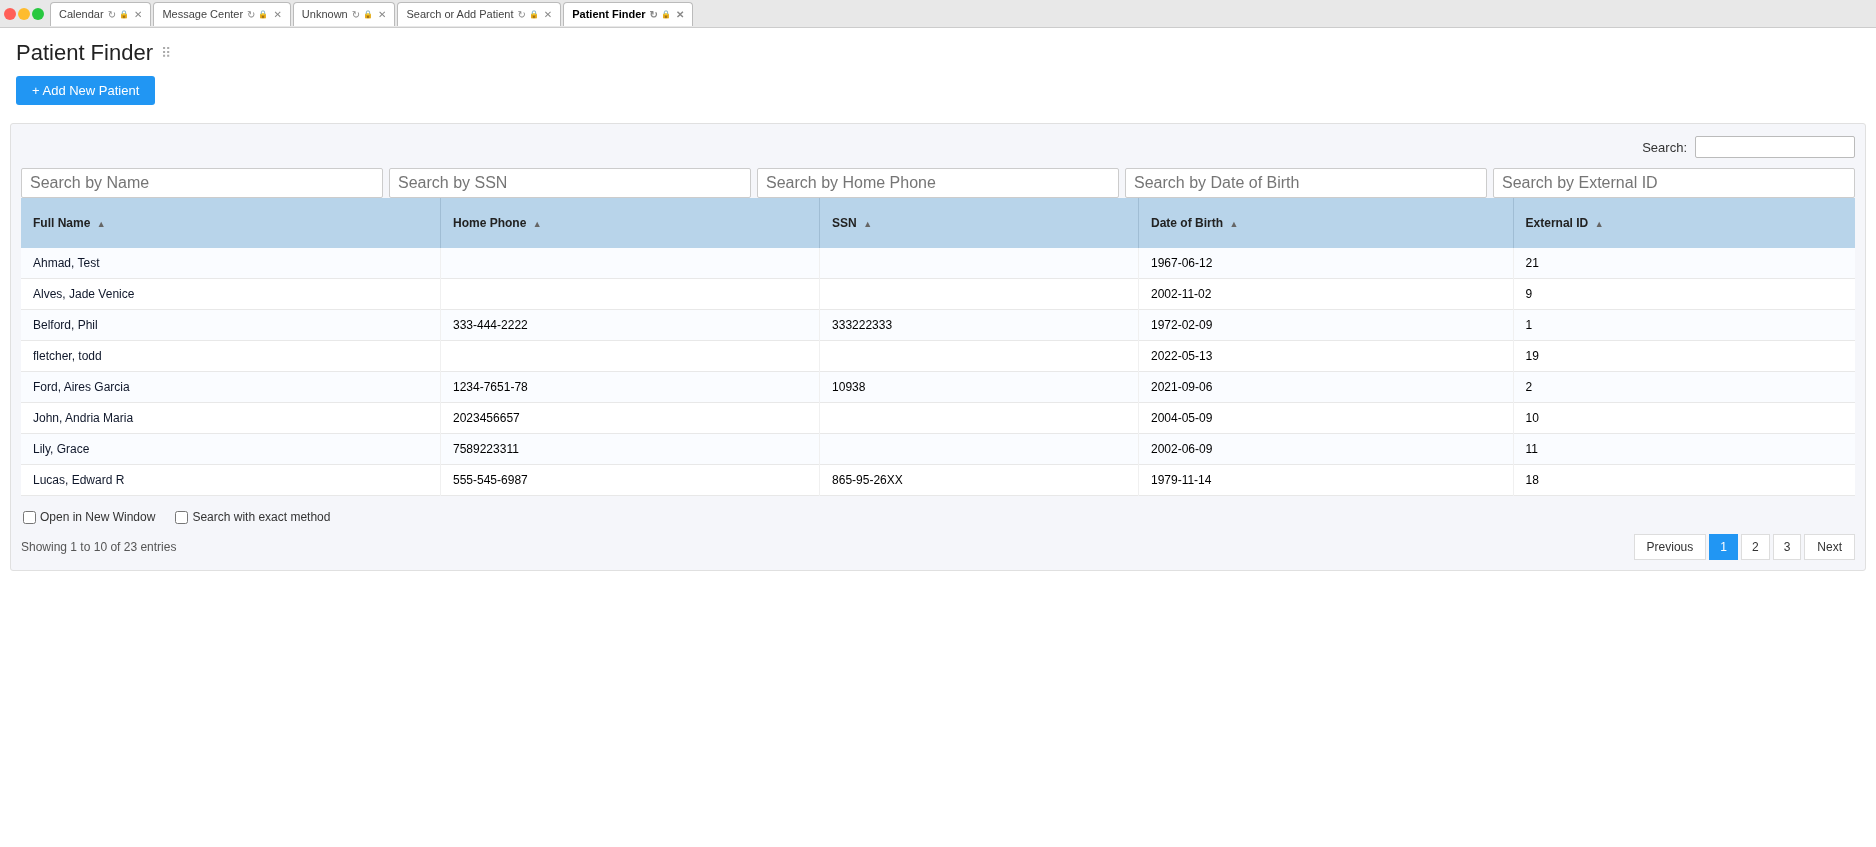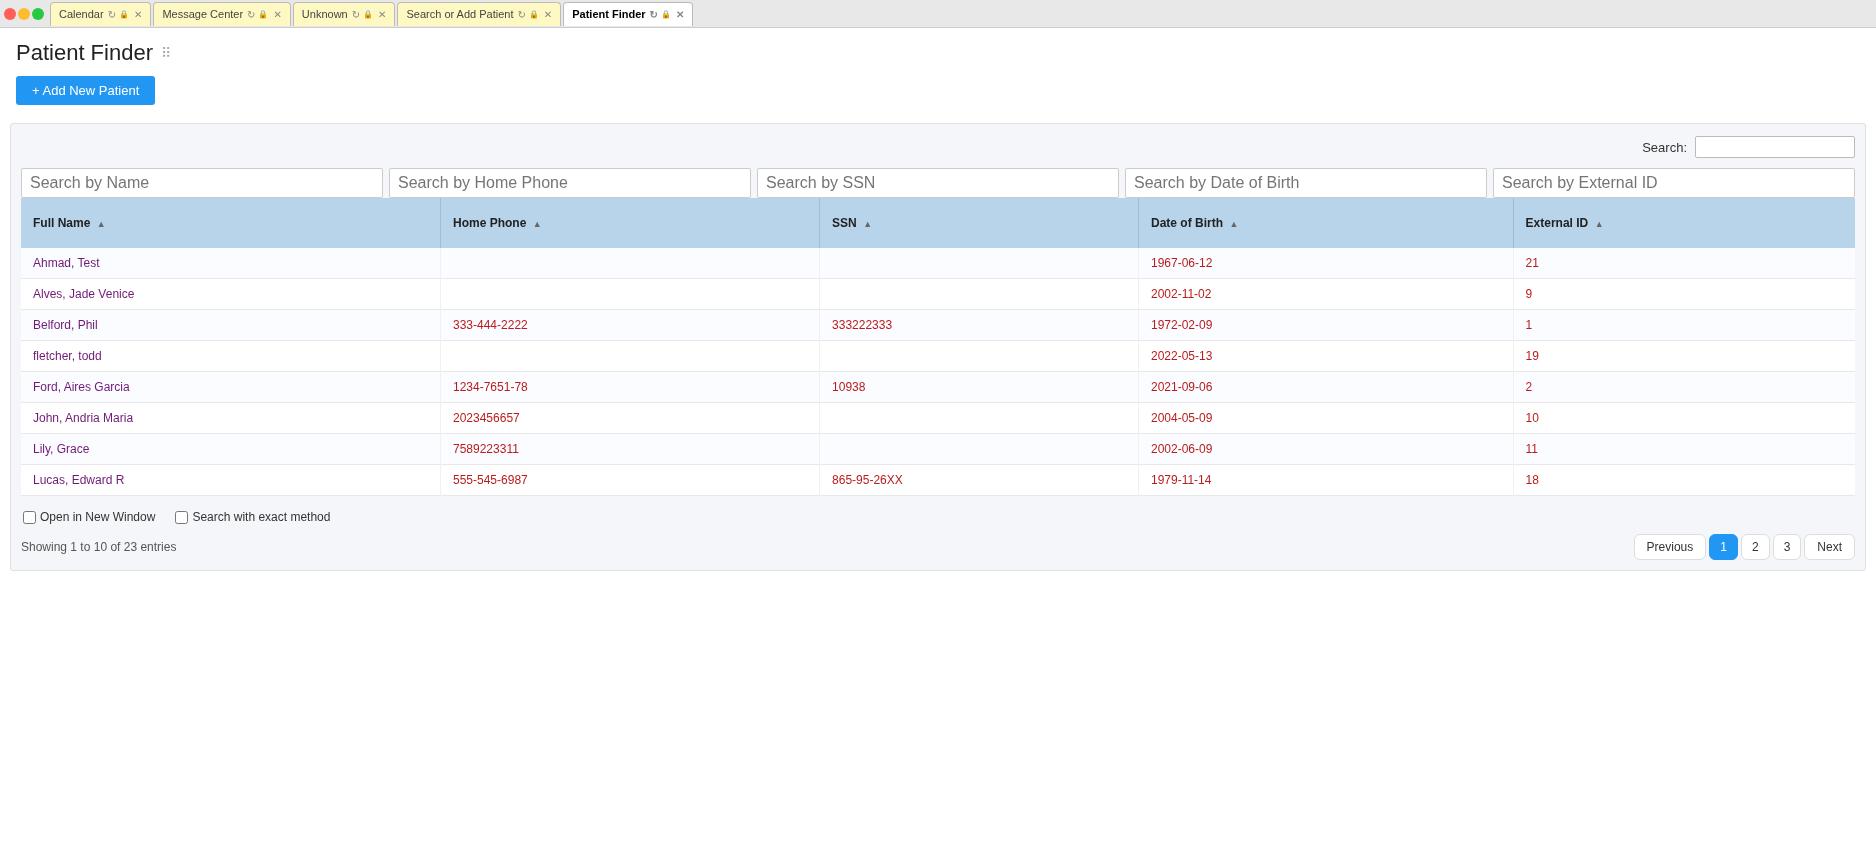--- a/index.html
+++ b/index.html
@@ -18,21 +18,21 @@
       width: 12px; height: 12px;
       border-radius: 50%;
       border: none;
       cursor: pointer;
     }
     .tab {
       display: flex;
       align-items: center;
       gap: 4px;
       padding: 3px 8px;
-      background: #fef9c3;
+      background: #ffffff;
       border: 1px solid #bbb;
       border-bottom: none;
       border-radius: 4px 4px 0 0;
       cursor: pointer;
       font-size: 11px;
       color: #444;
       white-space: nowrap;
       height: 24px;
     }
     .tab.active {
@@ -145,23 +145,23 @@
     .sort-arrow { font-size: 9px; color: #666; margin-left: 4px; }
     .data-table tbody tr {
       background: #fff;
       border-bottom: 1px solid #e8e8e8;
     }
     .data-table tbody tr:nth-child(odd) { background: #fafcff; }
     .data-table tbody td {
       padding: 8px 12px;
       font-size: 12px;
       border-right: 1px solid #f0f0f0;
-      color: #b91c1c;
-    }
-    .data-table tbody td:first-child { color: #701a75; cursor: pointer; }
+      color: #000000;
+    }
+    .data-table tbody td:first-child { color: #0f172a; cursor: pointer; }
     .data-table tbody td:last-child { border-right: none; }
 
     
     .table-footer {
       display: flex;
       align-items: center;
       justify-content: space-between;
       margin-top: 10px;
       padding: 4px 2px;
     }
@@ -183,21 +183,21 @@
     
     .pagination {
       display: flex;
       align-items: center;
       gap: 3px;
     }
     .page-btn {
       border: 1px solid #ddd;
       background: #fff;
       padding: 5px 10px;
-      border-radius: 6px;
+      border-radius: 0;
       cursor: pointer;
       font-size: 12px;
       color: #333;
     }
     .page-btn.active {
       background: #2196f3;
       color: #fff;
       border-color: #2196f3;
     }
     .page-btn.prev-next {
@@ -269,22 +269,22 @@
 
   <div class="panel">
 
     <div class="search-bar-row">
       <span class="search-label">Search:</span>
       <input class="search-global" type="text" style="">
     </div>
 
     <div class="filter-row">
       <input class="filter-input" type="text" placeholder="Search by Name" style="">
+      <input class="filter-input" type="text" placeholder="Search by SSN" style="">
       <input class="filter-input" type="text" placeholder="Search by Home Phone" style="">
-      <input class="filter-input" type="text" placeholder="Search by SSN" style="">
       <input class="filter-input" type="text" placeholder="Search by Date of Birth" style="">
       <input class="filter-input" type="text" placeholder="Search by External ID" style="">
     </div>
 
     <table class="data-table">
       <thead id="table-head">
       <tr>
             <th>Full Name<span class="sort-arrow"> ▲</span></th>
             <th>Home Phone<span class="sort-arrow"> ▲</span></th>
             <th>SSN<span class="sort-arrow"> ▲</span></th>

